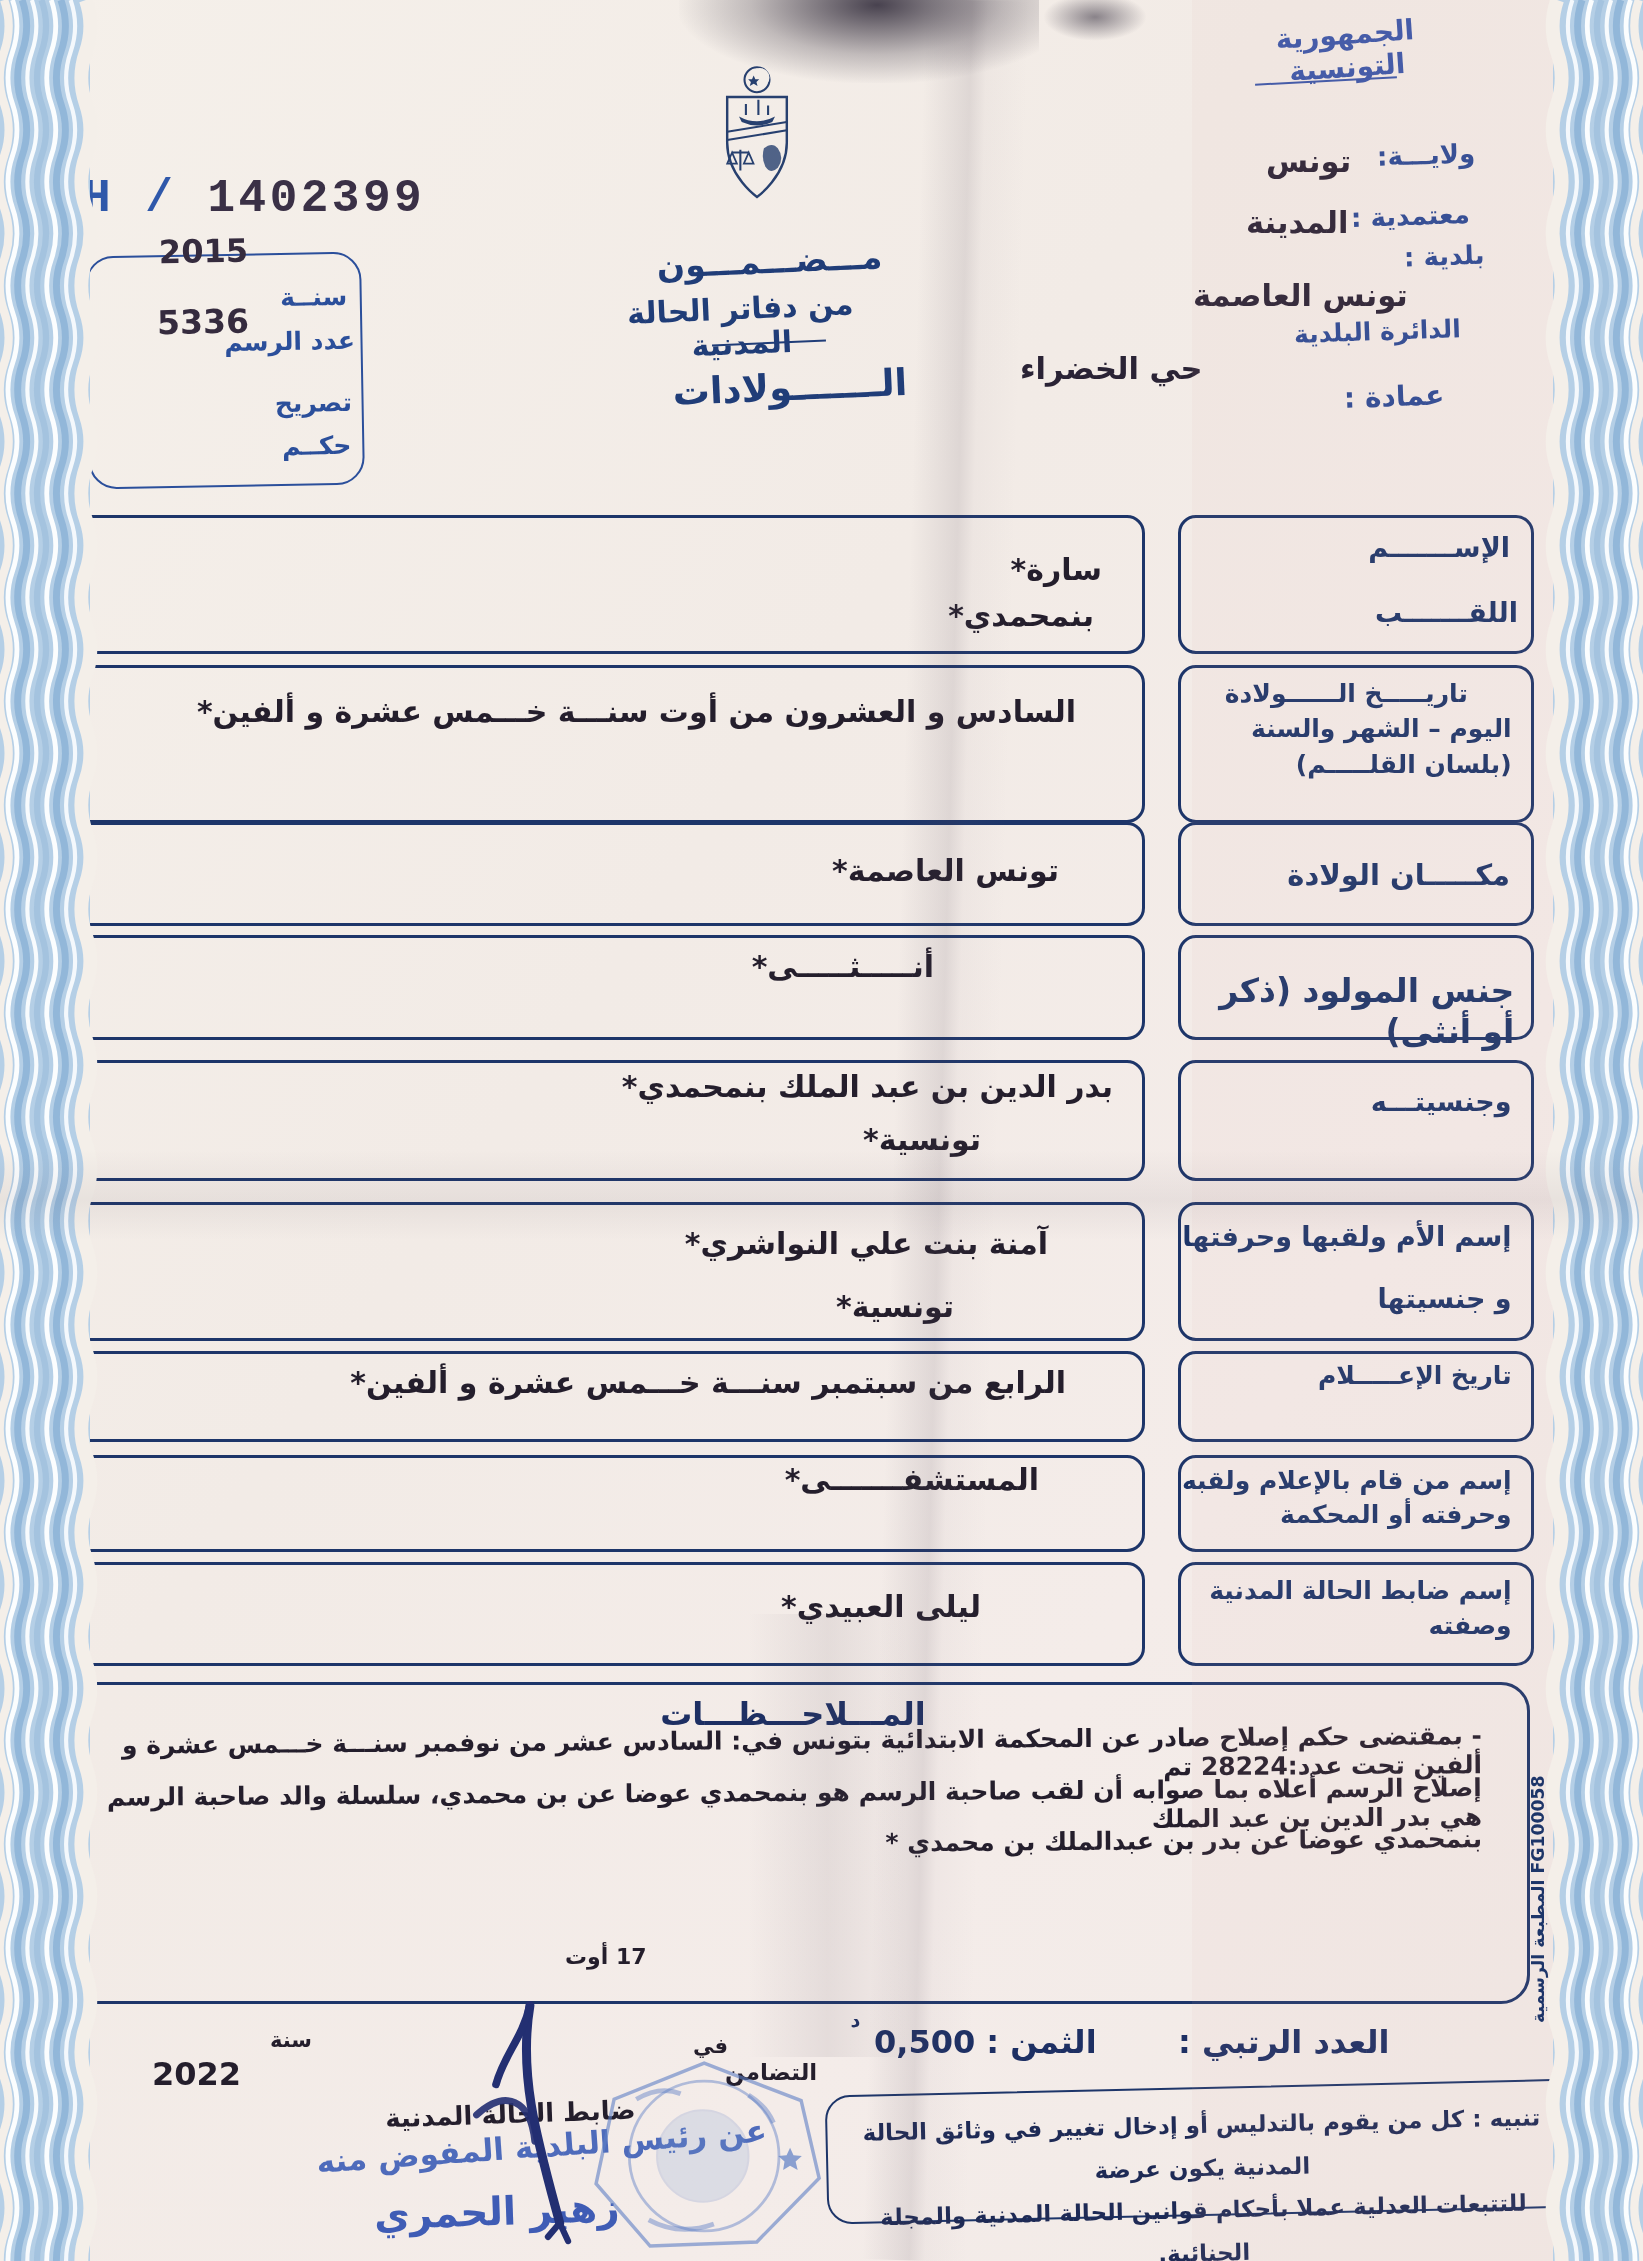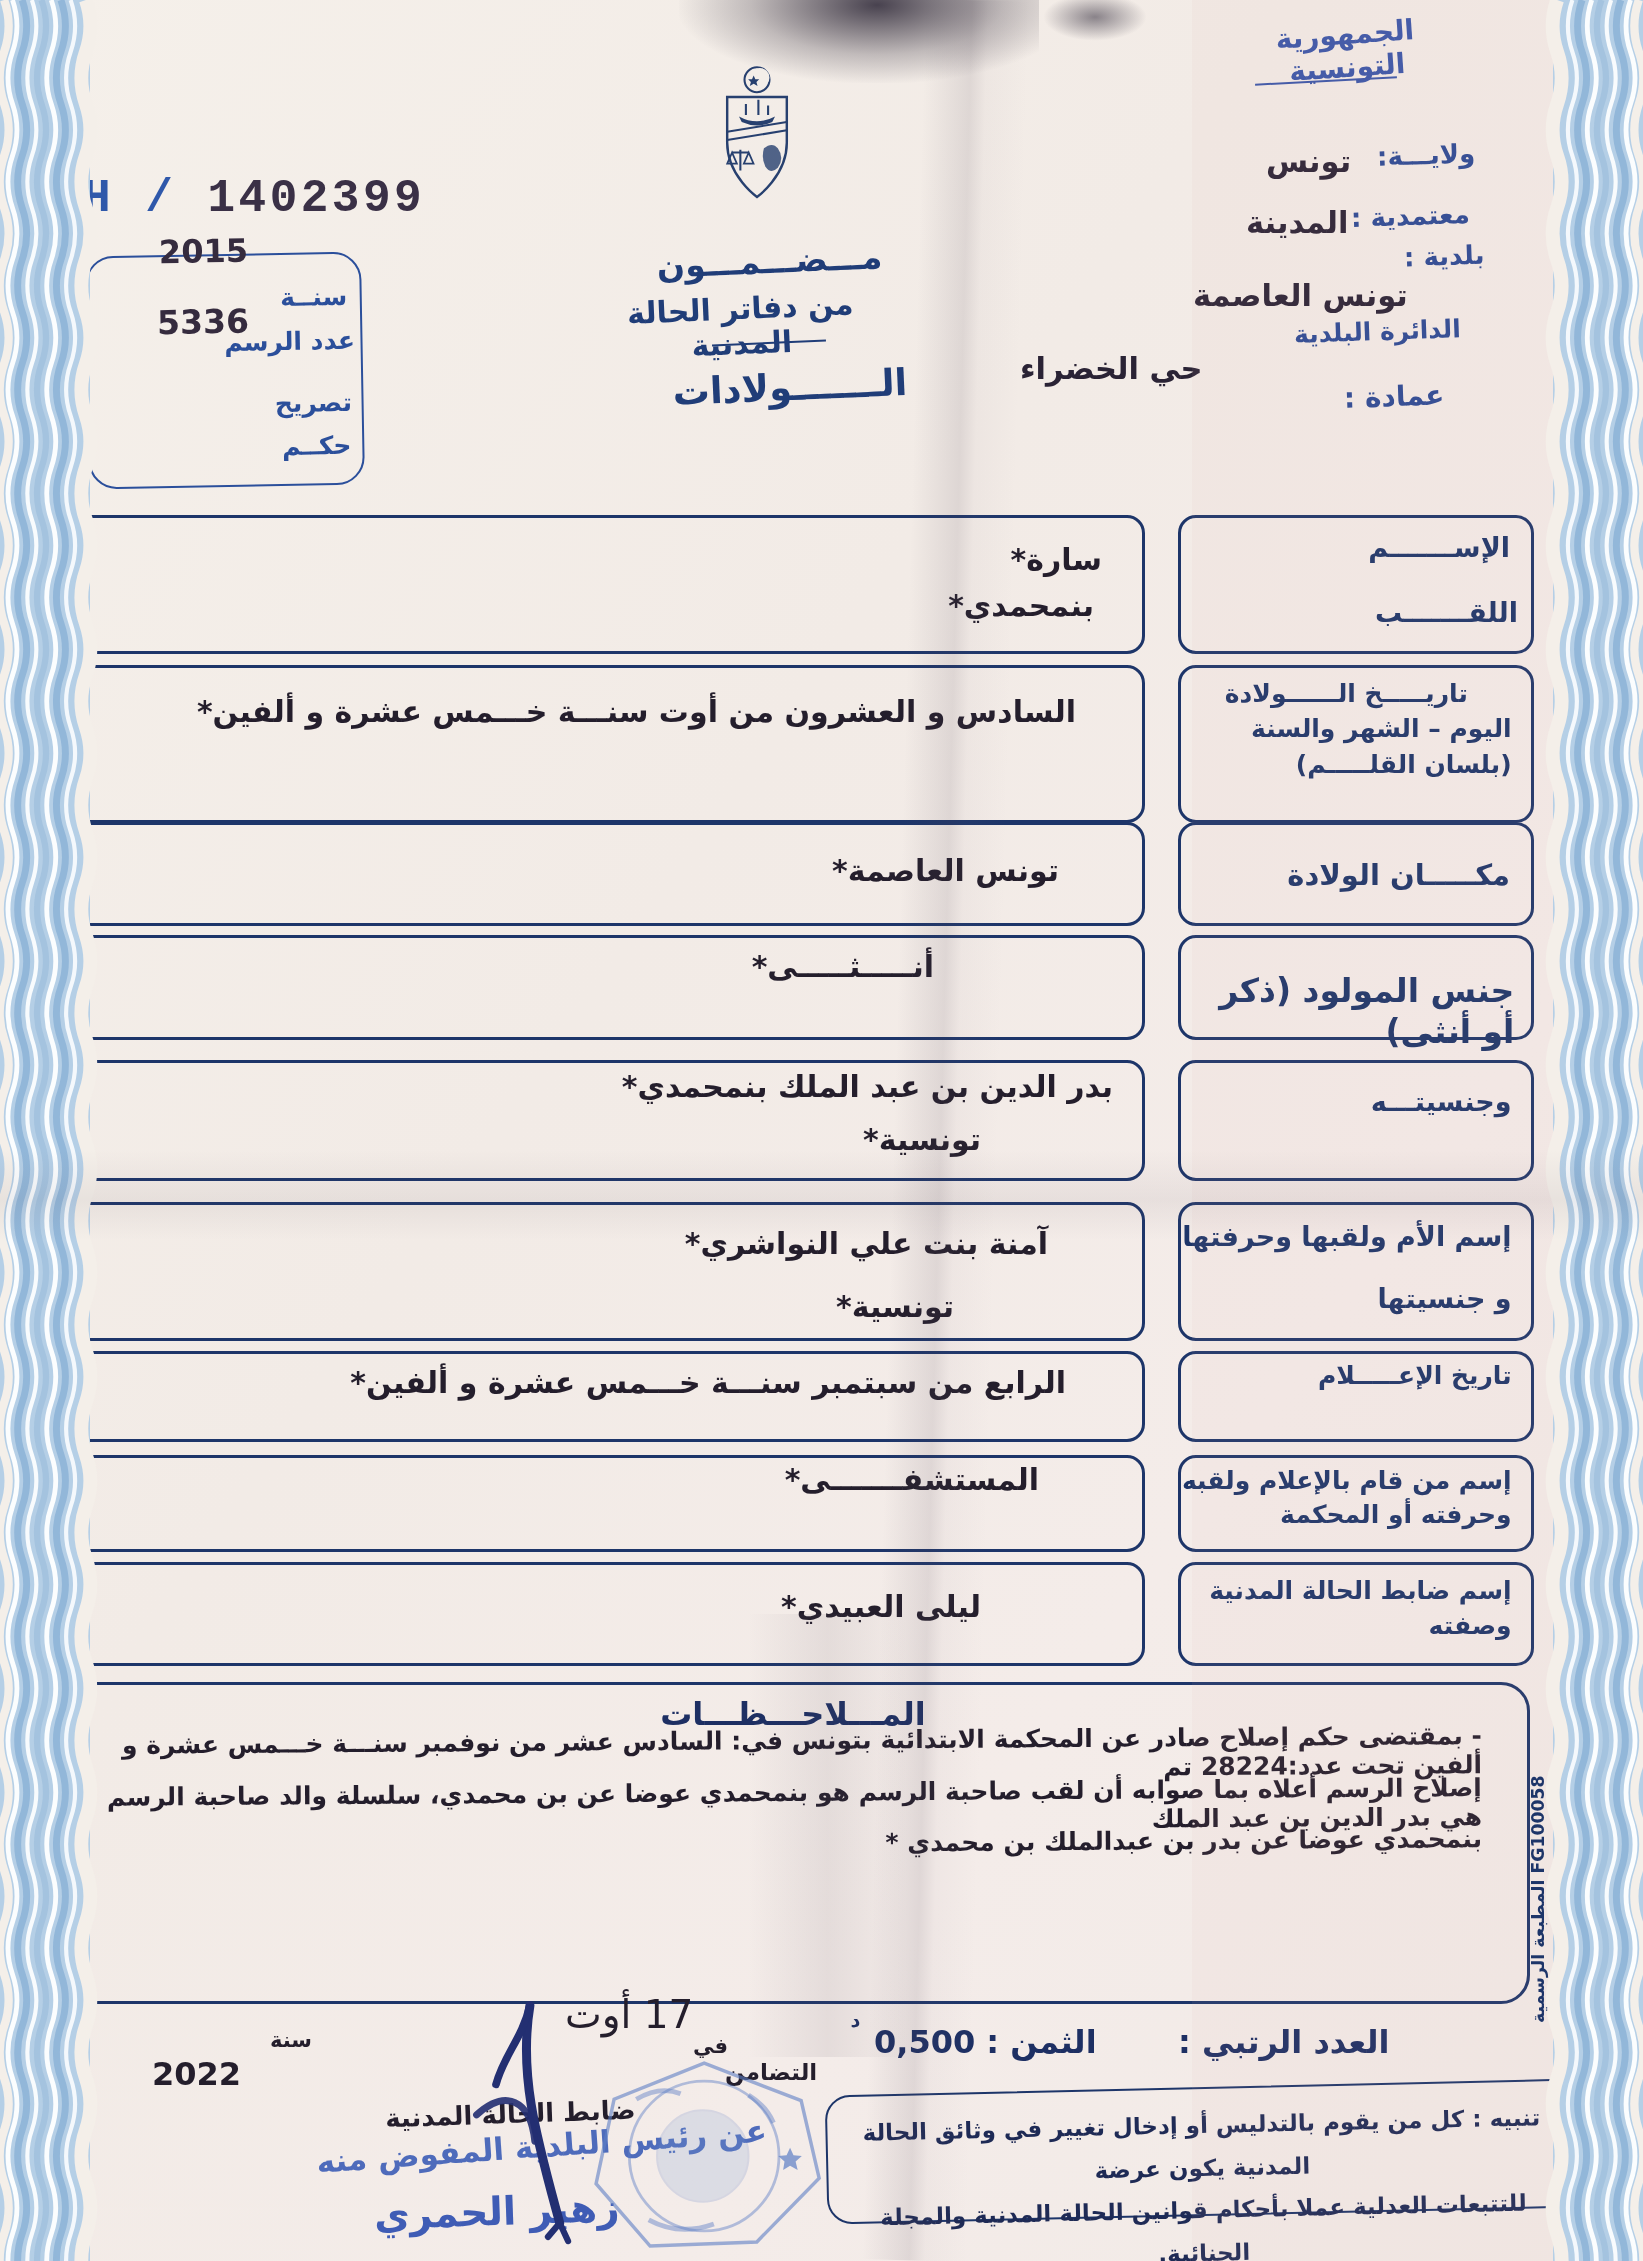--- a/index.html
+++ b/index.html
@@ -69,21 +69,21 @@
             font-size:17.3px;font-weight:bold;color:#1d3569;z-index:7;}
   
   #serial{left:1178px;top:2023px;font-size:32px;font-weight:bold;color:#1d2f63;}
   #price{left:874px;top:2023px;font-size:32px;font-weight:bold;color:#1d2f63;}
   #price .cur{position:absolute;left:-23.6px;top:-14px;font-size:19.4px;}
   #noticebox{left:826px;top:2087px;width:752px;height:129px;border:2.8px solid #1d3569;border-radius:25px;
              transform:rotate(-1.3deg);box-sizing:border-box;padding-top:15.2px;}
   #noticebox p{text-align:center;font-weight:bold;font-size:23px;color:#1e2a55;line-height:1.85;padding:0 25px;}
   #place{left:725px;top:2059px;font-size:23px;font-weight:bold;color:#241e2c;}
   #date-in{left:693px;top:2034px;font-size:21px;font-weight:bold;color:#241e2c;}
-  #date-dm{left:565px;top:1992px;font-size:39px;font-weight:normal;color:#241e2c;}
+  #date-dm{left:565px;top:1944px;font-size:22px;font-weight:bold;color:#241e2c;}
   #year-w{left:270px;top:2028px;font-size:21px;font-weight:bold;color:#241e2c;}
   #year-v{left:152px;top:2055px;font-size:32px;font-weight:bold;color:#241e2c;}
   #officer{left:385px;top:2099px;font-size:26px;font-weight:bold;color:#241e2c;transform:rotate(-2deg);}
   #delegation{left:247px;top:2128px;width:589px;font-size:31px;font-weight:bold;color:#4161b8;
               transform:rotate(-4deg);opacity:.92;text-align:center;}
   #signature{left:374px;top:2189px;font-size:39px;font-weight:bold;color:#3f5cb5;transform:rotate(-2deg);letter-spacing:5.5px;}
   svg{position:absolute;overflow:visible;}
 </style>
 </head>
 <body>
@@ -158,21 +158,21 @@
   <p class="abs hval" style="left:1193px;top:278px;" dir="rtl">تونس العاصمة</p>
   <p class="abs hlbl" style="left:1294px;top:317px;font-size:25px;" dir="rtl">الدائرة البلدية</p>
   <p class="abs hval" style="left:1020px;top:351px;" dir="rtl">حي الخضراء</p>
   <p class="abs hlbl" style="left:1344px;top:380px;font-size:28px;" dir="rtl">عمادة :</p>
 
   <div class="lbox r1" dir="rtl">
     <p style="margin:12.5px 21px 0 0;">الإســـــــم</p>
     <p style="margin:32px 13px 0 0;">اللقـــــــب</p>
   </div>
   <div class="vbox r1" dir="rtl">
-    <p class="val" style="margin:24px 40px 0 0;">سارة*</p>
+    <p class="val" style="margin:34px 40px 0 0;">سارة*</p>
     <p class="val" style="margin:11px 48px 0 0;">بنمحمدي*</p>
   </div>
 
   <div class="lbox r2" dir="rtl">
     <p style="margin:9.7px 19.4px 0 0;text-align:center;">تاريـــــخ الــــــولادة</p>
     <p style="margin:4.2px 19.4px 0 0;">اليوم – الشهر والسنة</p>
     <p style="margin:4.2px 19.4px 0 0;">(بلسان القلـــــم)</p>
   </div>
   <div class="vbox r2" dir="rtl">
     <p class="val" style="margin:26px 66px 0 0;">السادس و العشرون من أوت سنـــة خـــمس عشرة و ألفين*</p>

